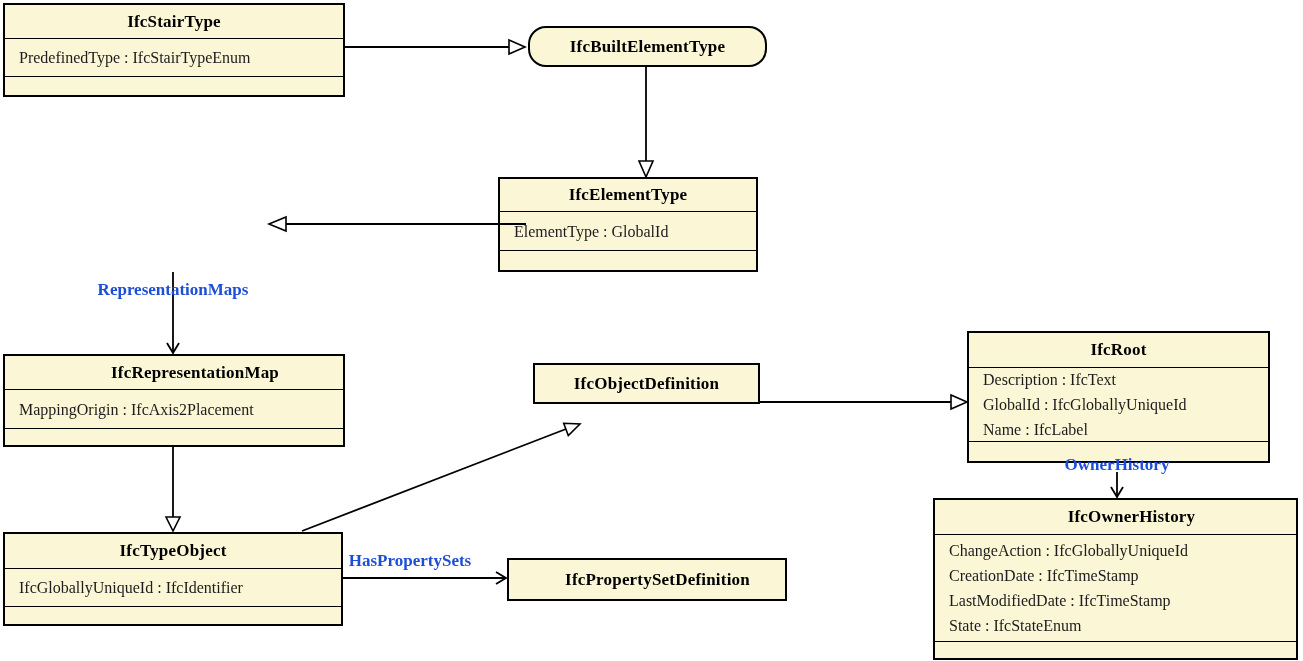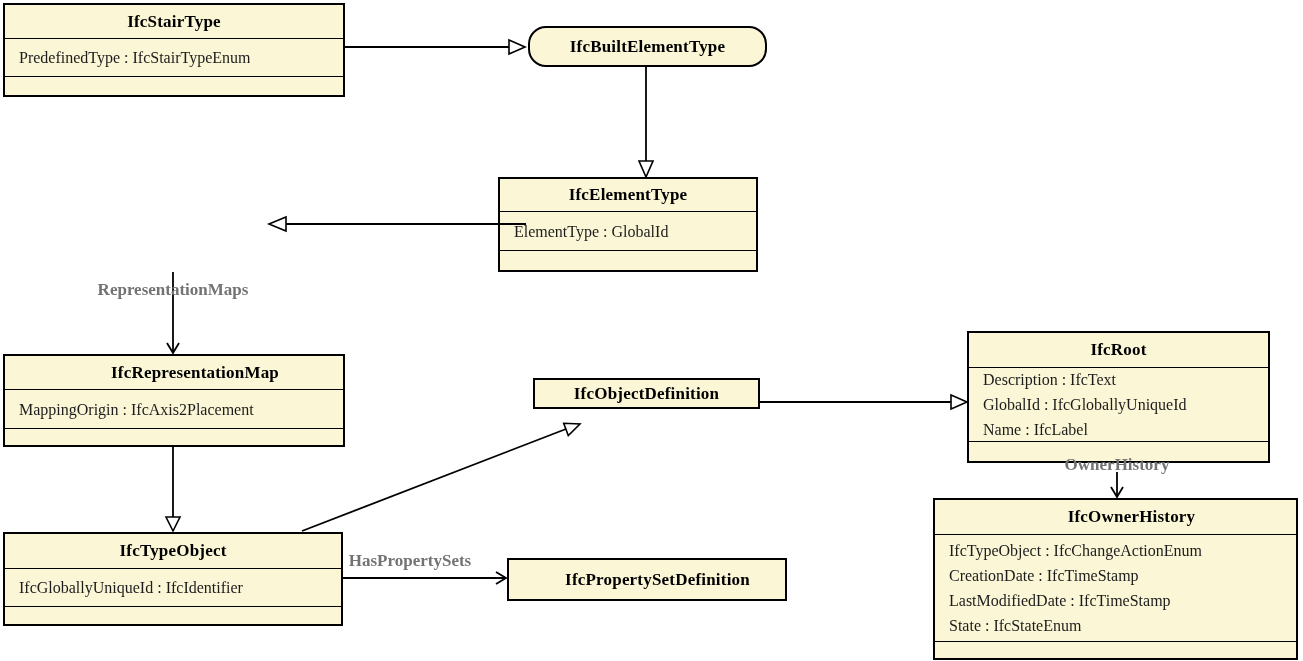--- a/index.html
+++ b/index.html
@@ -53,21 +53,21 @@
     left: 0; top: 0;
     width: 1303px; height: 661px;
     pointer-events: none;
     z-index: 5;
   }
   .edge-label {
     position: absolute;
     transform: translateX(-50%);
     font-weight: bold;
     font-size: 17px;
-    color: #737373;
+    color: #1d4ed8;
     white-space: nowrap;
     z-index: 6;
     pointer-events: none;
   }
 </style>
 </head>
 <body>
 
 <div id="canvas">
 
@@ -93,21 +93,21 @@
   </div>
 
   <div class="uml-class" style="left:3px; top:354px; width:342px; height:93px;">
     <div class="uml-title" style="height:33px;padding-left:42px;">IfcRepresentationMap</div>
     <div class="uml-attrs">
       <div class="attr-line">MappingOrigin : IfcAxis2Placement</div>
     </div>
     <div class="uml-empty" style="height:16px;"></div>
   </div>
 
-  <div class="uml-class single" style="left:533px; top:378px; width:227px; height:31px;">
+  <div class="uml-class single" style="left:533px; top:363px; width:227px; height:41px;">
     <div class="uml-title">IfcObjectDefinition</div>
   </div>
 
   <div class="uml-class" style="left:967px; top:331px; width:303px; height:132px;">
     <div class="uml-title" style="height:34px;">IfcRoot</div>
     <div class="uml-attrs">
       <div class="attr-line">Description : IfcText</div>
       <div class="attr-line">GlobalId : IfcGloballyUniqueId</div>
       <div class="attr-line">Name : IfcLabel</div>
     </div>
@@ -122,21 +122,21 @@
     <div class="uml-empty" style="height:17px;"></div>
   </div>
 
   <div class="uml-class single" style="left:507px; top:558px; width:280px; height:43px;padding-left:21px;">
     <div class="uml-title">IfcPropertySetDefinition</div>
   </div>
 
   <div class="uml-class" style="left:933px; top:498px; width:365px; height:162px;">
     <div class="uml-title" style="height:34px;margin-left:32px;">IfcOwnerHistory</div>
     <div class="uml-attrs">
-      <div class="attr-line">IfcTypeObject : IfcChangeActionEnum</div>
+      <div class="attr-line">ChangeAction : IfcGloballyUniqueId</div>
       <div class="attr-line">CreationDate : IfcTimeStamp</div>
       <div class="attr-line">LastModifiedDate : IfcTimeStamp</div>
       <div class="attr-line">State : IfcStateEnum</div>
     </div>
     <div class="uml-empty" style="height:16px;"></div>
   </div>
 
   <svg id="edge-layer" viewBox="0 0 1303 661" xmlns="http://www.w3.org/2000/svg">
     <g stroke="#000000" stroke-width="1.8" fill="none">
 

